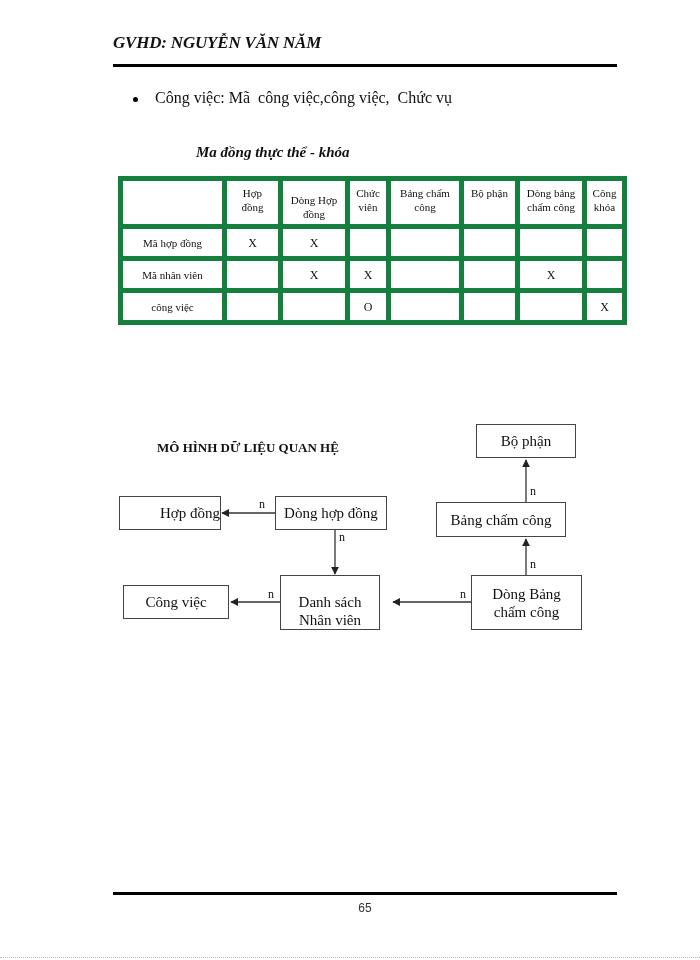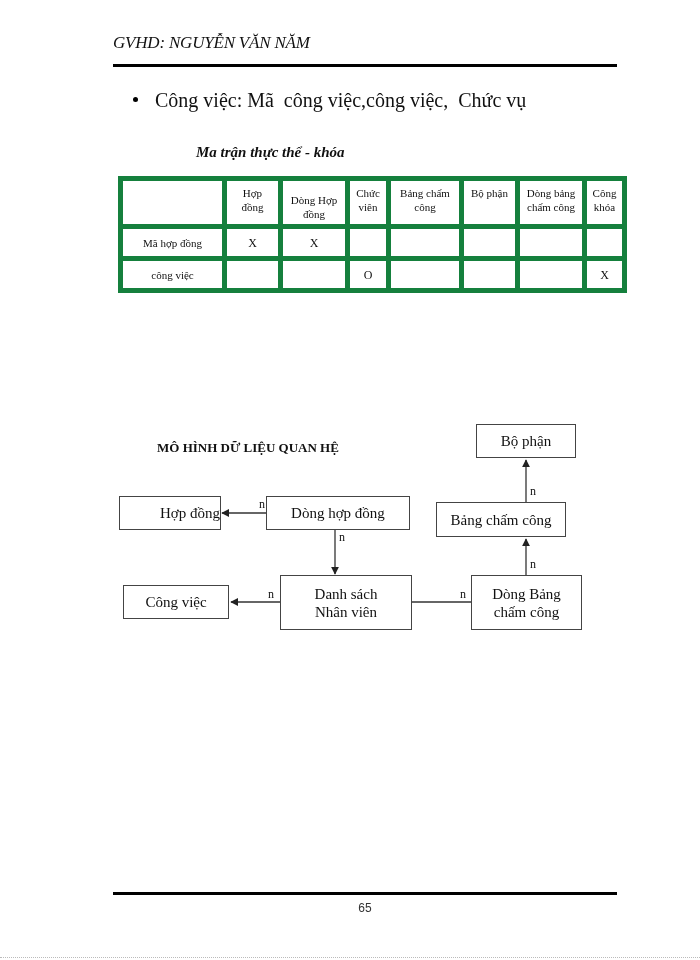--- a/index.html
+++ b/index.html
@@ -1,22 +1,22 @@
 <!DOCTYPE html>
 <html><head>
 <meta charset="utf-8">
 <style>
   html, body { margin:0; padding:0; }
   body { width:700px; height:960px; background:#ffffff; position:relative; overflow:hidden;
          font-family:"Liberation Serif", "DejaVu Serif", serif; color:#111; }
   .abs { position:absolute; }
-  .header-title { left:113px; top:33px; font-size:17px; font-weight:normal; font-style:italic; letter-spacing:-0.2px; }
+  .header-title { left:113px; top:33px; font-size:17px; font-weight:bold; font-style:italic; letter-spacing:-0.2px; }
   .header-rule { left:113px; top:64px; width:504px; height:3px; background:#000; }
   .bullet-dot { left:133px; top:97px; width:5px; height:5px; border-radius:50%; background:#000; }
-  .bullet-text { left:155px; top:89px; font-size:20px; white-space:pre; }
+  .bullet-text { left:155px; top:89px; font-size:16px; white-space:pre; }
   .matrix-title { left:196px; top:144px; font-size:15px; font-weight:bold; font-style:italic; }
   table.matrix { position:absolute; left:118px; top:176px; border-collapse:collapse; font-size:11px; }
   table.matrix td { border:5px solid #15803d; text-align:center; vertical-align:middle; padding:0; line-height:14px; }
   table.matrix td.mark { font-size:12px; }
   .diagram-title { left:157px; top:440px; font-size:13px; font-weight:bold; }
   .box { position:absolute; border:1px solid #444; background:#fff; display:flex; align-items:center; justify-content:center;
          text-align:center; font-size:15px; line-height:18px; box-sizing:border-box; }
   .lbl { position:absolute; font-size:12px; }
   .footer-rule { left:113px; top:892px; width:504px; height:3px; background:#000; }
   .page-number { left:0; width:730px; top:901px; text-align:center; font-family:"Liberation Sans", "DejaVu Sans", sans-serif; font-size:12px; color:#333; }
@@ -25,21 +25,21 @@
 </style>
 </head>
 <body>
 
 <div class="abs header-title">GVHD: NGUYỄN VĂN NĂM</div>
 <div class="abs header-rule"></div>
 
 <div class="abs bullet-dot"></div>
 <div class="abs bullet-text">Công việc: Mã  công việc,công việc,  Chức vụ</div>
 
-<div class="abs matrix-title">Ma trận thực thể - khóa</div>
+<div class="abs matrix-title">Ma đồng thực thể - khóa</div>
 
 <table class="matrix">
   <colgroup>
     <col style="width:104px">
       <col style="width:56px">
       <col style="width:67px">
       <col style="width:41px">
     <col style="width:73px">
       <col style="width:56px">
       <col style="width:67px">
@@ -57,20 +57,30 @@
     <td style="vertical-align:top;padding-top:5px"><span>Công</span><br><span>khóa</span></td>
   </tr>
   <tr style="height:32px">
     <td>Mã hợp đồng</td>
     <td class="mark">X</td>
     <td class="mark">X</td>
     <td class="mark"></td>
     <td class="mark"></td>
     <td class="mark"></td>
     <td class="mark"></td>
+    <td class="mark"></td>
+  </tr>
+  <tr style="height:32px">
+    <td>Mã nhân viên</td>
+    <td class="mark"></td>
+    <td class="mark">X</td>
+    <td class="mark">X</td>
+    <td class="mark"></td>
+    <td class="mark"></td>
+    <td class="mark">X</td>
     <td class="mark"></td>
   </tr>
   <tr style="height:32px">
     <td>công việc</td>
     <td class="mark"></td>
     <td class="mark"></td>
     <td class="mark">O</td>
     <td class="mark"></td>
     <td class="mark"></td>
     <td class="mark"></td>
@@ -97,27 +107,27 @@
   <line x1="471" y1="602" x2="393" y2="602" stroke="#333" stroke-width="1.3" marker-end="url(#arr)"></line>
 
   <line x1="526" y1="575" x2="526" y2="539" stroke="#333" stroke-width="1.3" marker-end="url(#arr)"></line>
 
   <line x1="526" y1="502" x2="526" y2="460" stroke="#333" stroke-width="1.3" marker-end="url(#arr)"></line>
 </svg>
 
 <div class="box" style="left:119px;top:496px;width:102px;height:34px;justify-content:flex-end;">
     <span>Hợp đồng</span>
   </div>
-<div class="box" style="left:266px;top:496px;width:144px;height:34px;align-items:center;">
+<div class="box" style="left:275px;top:496px;width:112px;height:34px;align-items:center;">
     <span>Dòng hợp đồng</span>
   </div>
 <div class="box" style="left:123px;top:585px;width:106px;height:34px;">
     <span>Công việc</span>
   </div>
-<div class="box" style="left:280px;top:575px;width:132px;height:55px;">
+<div class="box" style="left:280px;top:575px;width:100px;height:55px;align-items:flex-end;">
     <span><span>Danh sách</span><br><span>Nhân viên</span></span>
   </div>
 <div class="box" style="left:476px;top:424px;width:100px;height:34px;">
     <span>Bộ phận</span>
   </div>
 <div class="box" style="left:436px;top:502px;width:130px;height:35px;">
     <span>Bảng chấm công</span>
   </div>
 <div class="box" style="left:471px;top:575px;width:111px;height:55px;">
     <span><span>Dòng Bảng</span><br><span>chấm công</span></span>

